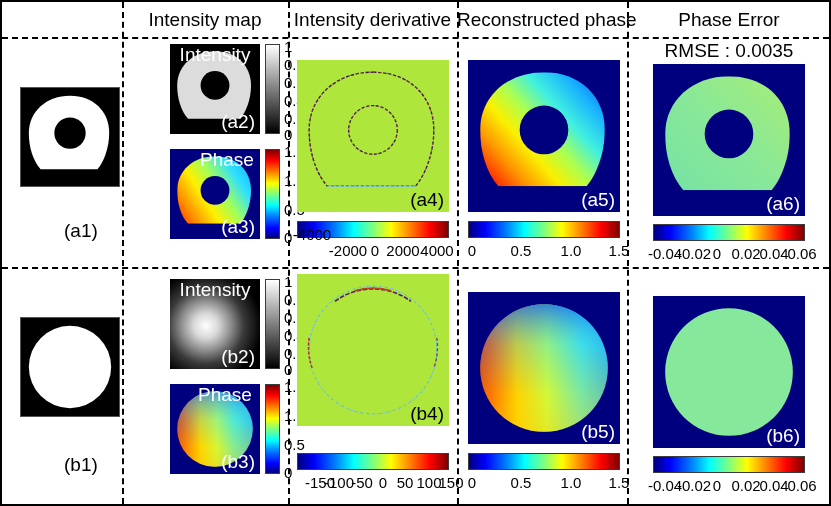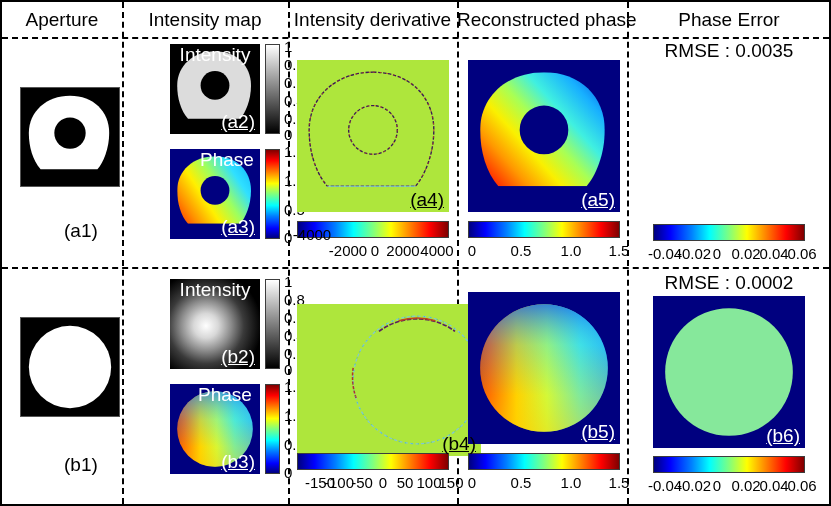--- a/index.html
+++ b/index.html
@@ -57,21 +57,20 @@
     background: #000;
   }
   .panel-label {
     position: absolute;
     right: 5px;
     bottom: 1px;
     font-size: 19px;
     color: #fff;
     z-index: 9;
     white-space: nowrap;
-    text-decoration: underline;
   }
   .panel-label.dark { color: #000; }
   .panel-title {
     position: absolute;
     left: 50%;
     transform: translateX(-50%);
     top: 0px;
     font-size: 19px;
     color: #fff;
     z-index: 9;
@@ -142,21 +141,20 @@
 <div id="figure">
 
   <div class="vdiv" style="left:120px"></div>
   <div class="vdiv" style="left:286px"></div>
   <div class="vdiv" style="left:455px"></div>
   <div class="vdiv" style="left:625px"></div>
 
   <div class="hdiv" style="top:35px"></div>
   <div class="hdiv" style="top:265px"></div>
 
-  <div class="hdr" style="left:0px;width:120px">Aperture</div>
   <div class="hdr" style="left:120px;width:166px">Intensity map</div>
   <div class="hdr" style="left:286px;width:169px">Intensity derivative</div>
   <div class="hdr" style="left:455px;width:170px">Reconstructed phase</div>
   <div class="hdr" style="left:625px;width:204px">Phase Error</div>
 
   <div class="panel" style="left:18px;top:85px;width:98px;height:98px;border:1px solid #555;">
     <svg width="98" height="98" viewBox="0 0 100 100">
       <rect x="0" y="0" width="100" height="100" fill="#000000"></rect>
       <path d="M 50 8 C 74 8, 90 24, 90 46 C 90 62, 84 76, 78 83 L 20 83 C 12 74, 8 60, 8 46 C 8 24, 26 8, 50 8 Z" fill="#ffffff"></path>
       <circle cx="50" cy="46" r="16" fill="#000000"></circle>
@@ -254,20 +252,40 @@
     </svg>
     <div class="panel-label">(a5)</div>
   </div>
   <div class="cbar-h jet-h" style="left:466px;top:219px;width:152px;height:17px;"></div>
   <div class="tick-h" style="left:470px;top:240px">0</div>
   <div class="tick-h" style="left:519px;top:240px">0.5</div>
   <div class="tick-h" style="left:569px;top:240px">1.0</div>
   <div class="tick-h" style="left:617px;top:240px">1.5</div>
 
   <div class="rmse" style="left:625px;top:38px;width:204px">RMSE : 0.0035</div>
+  <div class="panel" style="left:651px;top:62px;width:152px;height:152px;">
+    <svg width="152" height="152" viewBox="0 0 100 100">
+      <defs>
+        <linearGradient id="errA6" x1="0" y1="1" x2="1" y2="0">
+          <stop offset="0%" stop-color="#6FE0A8"></stop>
+          <stop offset="50%" stop-color="#88E898"></stop>
+          <stop offset="100%" stop-color="#AFEE70"></stop>
+        </linearGradient>
+        <clipPath id="clipA6">
+          <path d="M 50 8 C 74 8, 90 24, 90 46 C 90 62, 84 76, 78 83 L 20 83 C 12 74, 8 60, 8 46 C 8 24, 26 8, 50 8 Z"></path>
+        </clipPath>
+      </defs>
+      <rect x="0" y="0" width="100" height="100" fill="#00007F"></rect>
+      <g clip-path="url(#clipA6)">
+        <rect x="0" y="0" width="100" height="100" fill="url(#errA6)"></rect>
+      </g>
+      <circle cx="50" cy="46" r="16" fill="#00007F"></circle>
+    </svg>
+    <div class="panel-label">(a6)</div>
+  </div>
   <div class="cbar-h jet-h" style="left:651px;top:222px;width:152px;height:17px;"></div>
   <div class="tick-h" style="left:663px;top:243px">-0.04</div>
   <div class="tick-h" style="left:692px;top:243px">-0.02</div>
   <div class="tick-h" style="left:715px;top:243px">0</div>
   <div class="tick-h" style="left:744px;top:243px">0.02</div>
   <div class="tick-h" style="left:772px;top:243px">0.04</div>
   <div class="tick-h" style="left:800px;top:243px">0.06</div>
 
   <div class="panel" style="left:18px;top:315px;width:98px;height:98px;border:1px solid #555;">
     <svg width="98" height="98" viewBox="0 0 100 100">
@@ -331,21 +349,21 @@
     </svg>
     <div class="panel-title" style="left:28px;transform:none;">Phase</div>
     <div class="panel-label">(b3)</div>
   </div>
   <div class="cbar-v jet-v" style="left:263px;top:382px;width:15px;height:90px;"></div>
   <div class="tick-v" style="left:282px;top:384px">1.5</div>
   <div class="tick-v" style="left:282px;top:413px">1.0</div>
   <div class="tick-v" style="left:282px;top:442px">0.5</div>
   <div class="tick-v" style="left:282px;top:470px">0</div>
 
-  <div class="panel" style="left:295px;top:302px;width:140px;height:152px;background:#AEE63C;padding-left:44px;">
+  <div class="panel" style="left:295px;top:272px;width:152px;height:152px;background:#AEE63C;">
     <svg width="152" height="152" viewBox="0 0 100 100">
       <rect x="0" y="0" width="100" height="100" fill="#AEE63C"></rect>
       <circle cx="50" cy="50" r="42" fill="none" stroke="#7FC8D8" stroke-width="0.8" stroke-dasharray="2 1.6"></circle>
       <path d="M 25 18 A 42 42 0 0 1 75 18" fill="none" stroke="#5A2060" stroke-width="1.1" stroke-dasharray="3 1"></path>
       <path d="M 38 11 A 42 42 0 0 1 62 11" fill="none" stroke="#C04020" stroke-width="1.0"></path>
       <path d="M 8 42 A 42 42 0 0 0 10 62" fill="none" stroke="#B03030" stroke-width="1.0" stroke-dasharray="2 1"></path>
       <path d="M 92 42 A 42 42 0 0 1 90 62" fill="none" stroke="#804060" stroke-width="0.9" stroke-dasharray="2 1.4"></path>
       <circle cx="50" cy="50" r="42" fill="none" stroke="#30B0C0" stroke-width="0.5" stroke-dasharray="0.8 3.5"></circle>
     </svg>
     <div class="panel-label dark">(b4)</div>
@@ -387,21 +405,20 @@
       </g>
     </svg>
     <div class="panel-label">(b5)</div>
   </div>
   <div class="cbar-h jet-h" style="left:466px;top:451px;width:152px;height:17px;"></div>
   <div class="tick-h" style="left:470px;top:472px">0</div>
   <div class="tick-h" style="left:519px;top:472px">0.5</div>
   <div class="tick-h" style="left:569px;top:472px">1.0</div>
   <div class="tick-h" style="left:617px;top:472px">1.5</div>
 
-  <div class="rmse" style="left:625px;top:270px;width:204px">RMSE : 0.0002</div>
   <div class="panel" style="left:651px;top:294px;width:152px;height:152px;">
     <svg width="152" height="152" viewBox="0 0 100 100">
       <rect x="0" y="0" width="100" height="100" fill="#00007F"></rect>
       <circle cx="50" cy="50" r="42" fill="#86E89B"></circle>
     </svg>
     <div class="panel-label">(b6)</div>
   </div>
   <div class="cbar-h jet-h" style="left:651px;top:454px;width:152px;height:17px;"></div>
   <div class="tick-h" style="left:663px;top:475px">-0.04</div>
   <div class="tick-h" style="left:692px;top:475px">-0.02</div>

